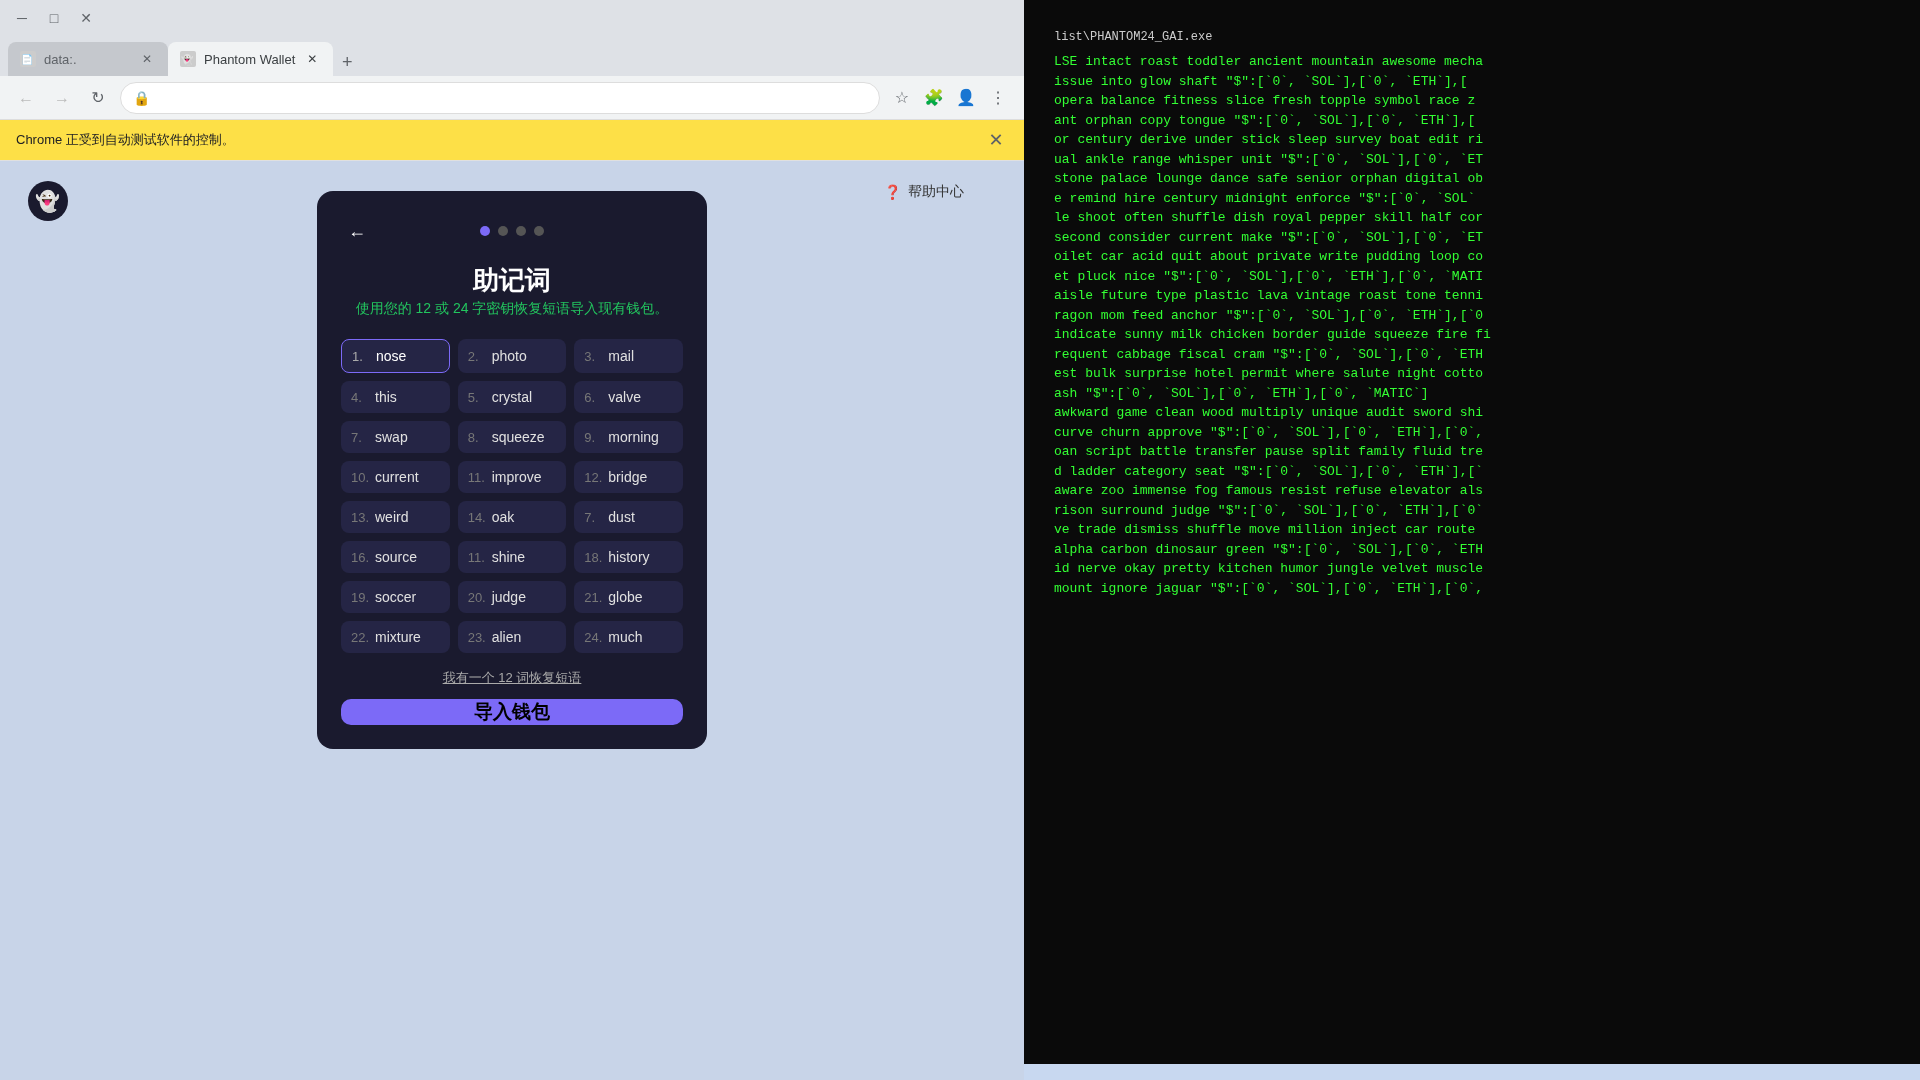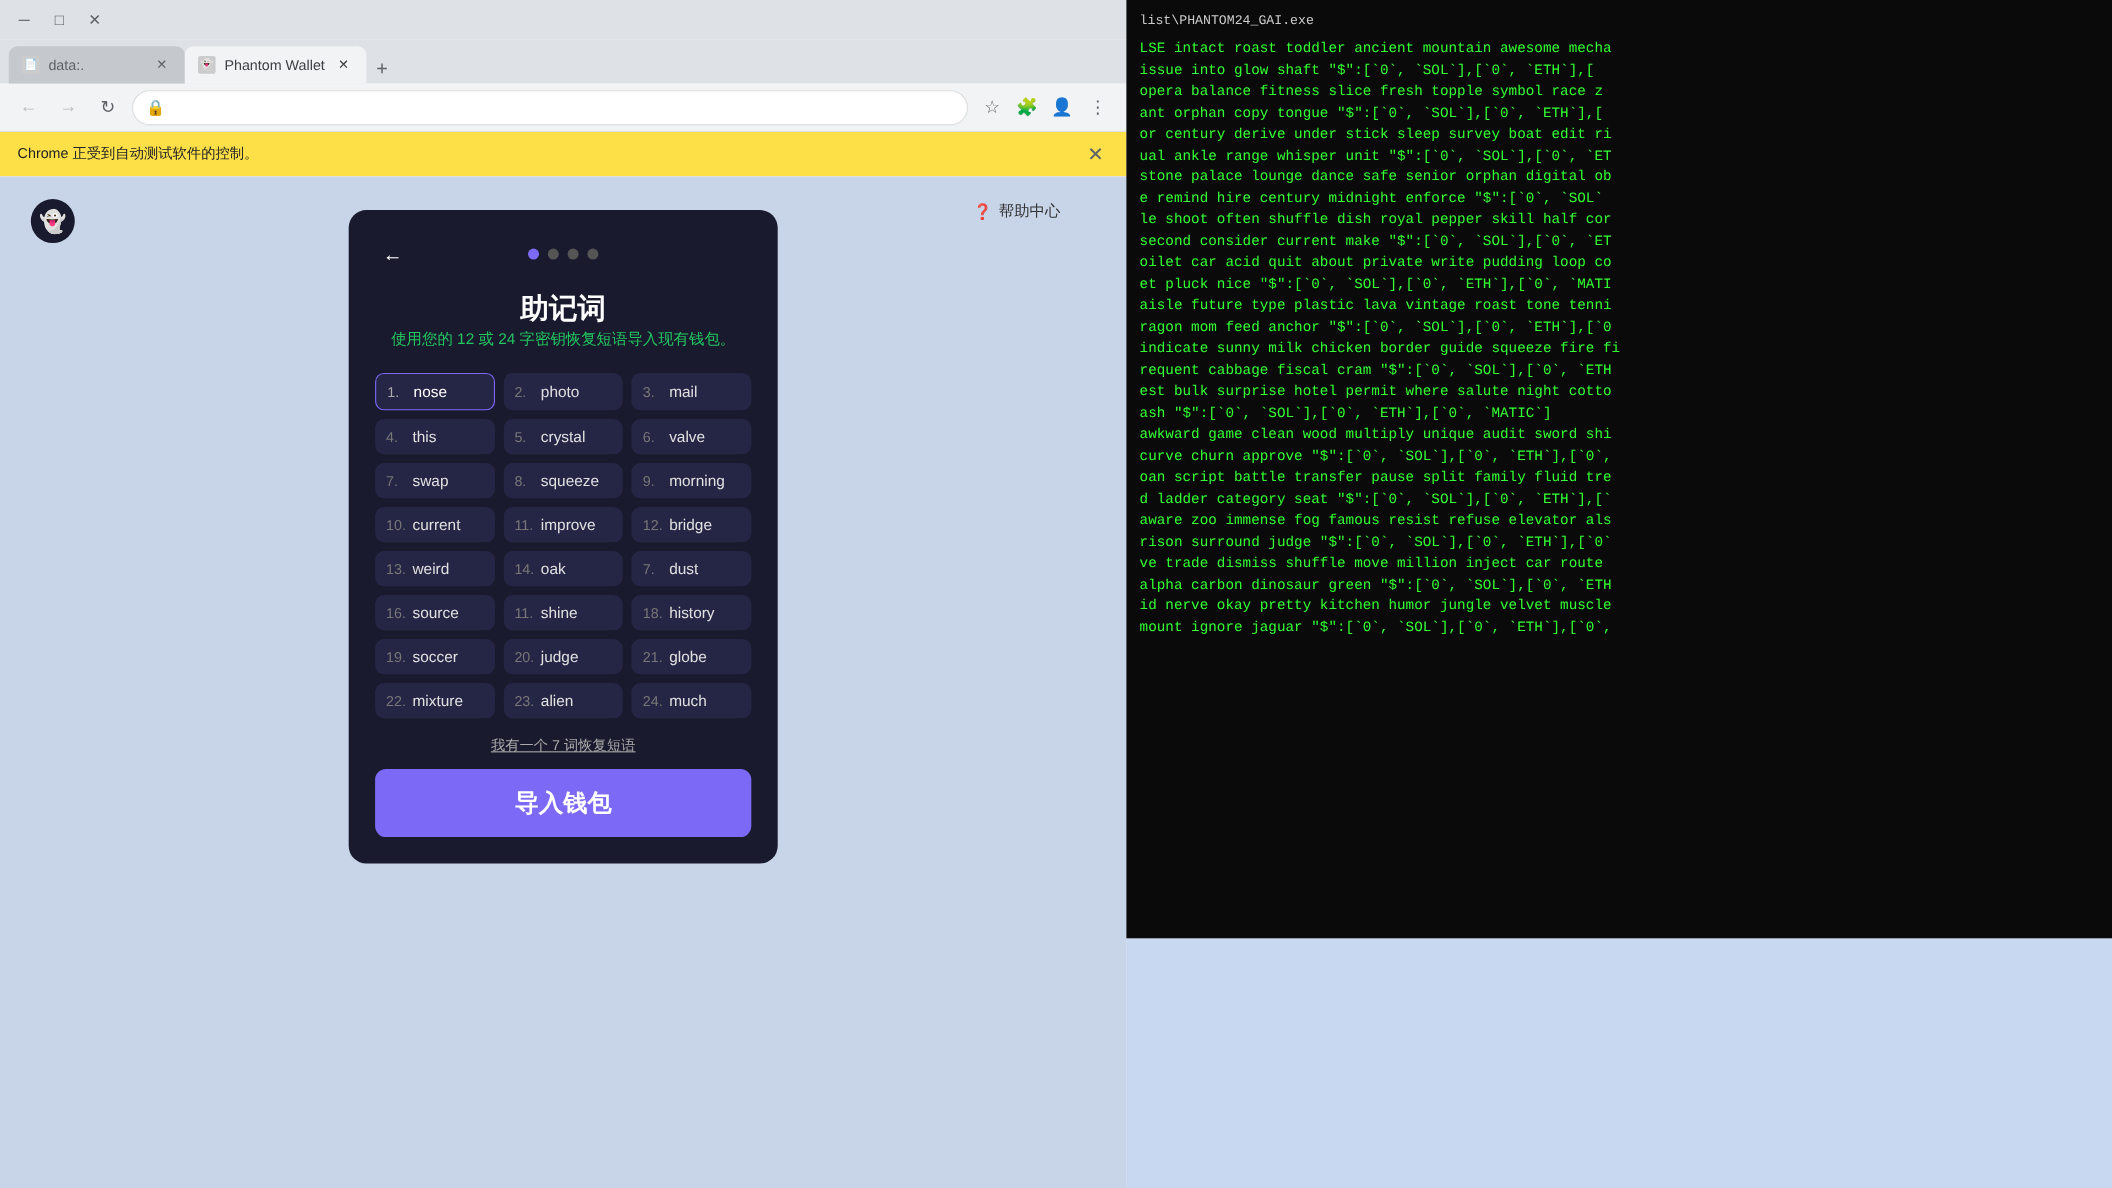--- a/index.html
+++ b/index.html
@@ -359,43 +359,42 @@
       text-align: center;
       font-size: 13px;
       color: #aaa;
       margin-bottom: 12px;
       text-decoration: underline;
       cursor: pointer;
     }
 
     .import-btn {
       width: 100%;
-      padding: 16px;
       background: #7c6af7;
       border: none;
       border-radius: 10px;
-      color: #ffffff;
-      font-size: 22px;
+      color: #000000;
+      font-size: 19px;
       font-weight: 600;
       cursor: pointer;
       text-align: center;
     }
 
     
     .terminal-panel {
       position: absolute;
       top: 0;
       left: 1024px;
       width: 896px;
-      height: 853px;
+      height: 1064px;
       background: #0a0a0a;
       color: #33ff33;
       font-family: 'Courier New', monospace;
       font-size: 13px;
-      padding: 12px;
+      padding: 30px;
       overflow: hidden;
     }
 
     .terminal-title {
       color: #ccc;
       margin-bottom: 8px;
       font-size: 12px;
     }
 
     .terminal-text {
@@ -576,21 +575,21 @@
             <span class="seed-num">23.</span>
             <span class="seed-word">alien</span>
           </div>
           <div class="seed-cell">
             <span class="seed-num">24.</span>
             <span class="seed-word">much</span>
           </div>
         </div>
 
       
-      <div class="link-12word">我有一个 7 词恢复短语</div>
+      <div class="link-12word">我有一个 12 词恢复短语</div>
 
       
       <button class="import-btn">导入钱包</button>
 
     </div>
   </div>
 </div>
 
 <div class="terminal-panel">
   <div class="terminal-title">list\PHANTOM24_GAI.exe</div>

